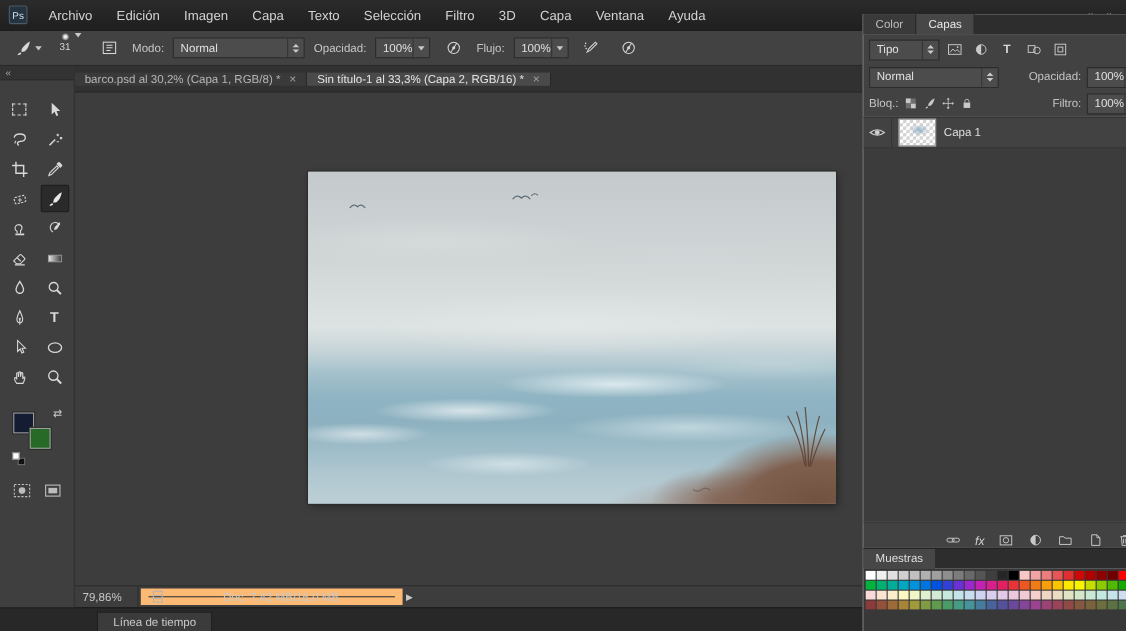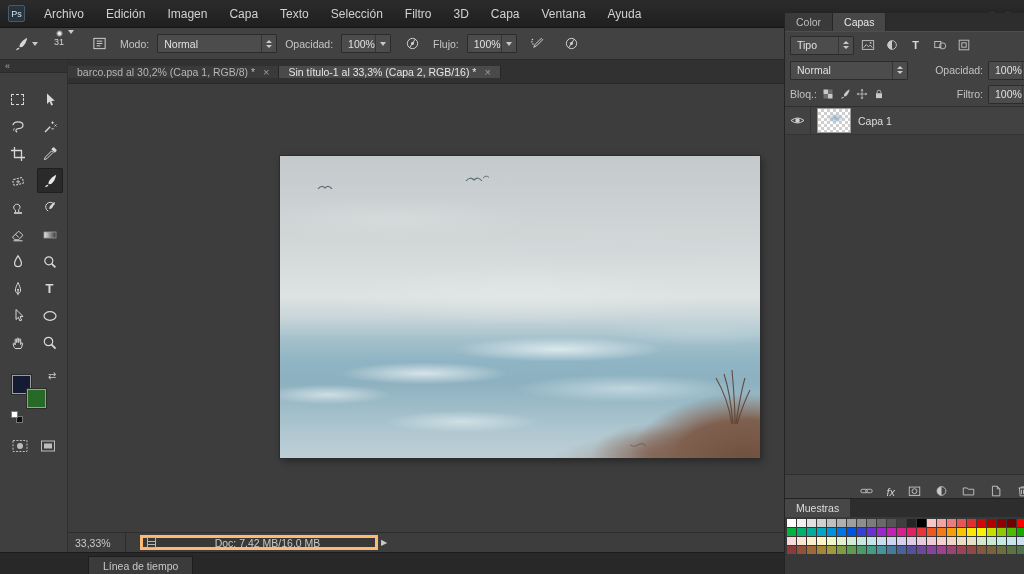--- a/index.html
+++ b/index.html
@@ -82,22 +82,22 @@
       radial-gradient(200px 30px at 24% 21%, rgba(214,219,220,.8), rgba(214,219,220,0) 70%),
       radial-gradient(240px 34px at 72% 29%, rgba(209,215,216,.6), rgba(209,215,216,0) 70%),
       radial-gradient(260px 40px at 50% 46%, rgba(226,231,231,.75), rgba(226,231,231,0) 70%),
       linear-gradient(180deg,#c4c9cc 0%,#cbd0d2 15%,#d1d6d7 28%,#d9dedf 40%,#dde2e2 47%,#c6d4d8 54%,#a3c0cb 61%,#8fb4c3 68%,#8db1c0 75%,#9dbcc8 83%,#b1c8d1 92%,#bdcfd6 100%)}
   .art-overlay{position:absolute;left:0;top:0;width:480px;height:302px}
 
   
   .status-bar{position:absolute;left:68px;top:532px;width:716px;height:20px;background:#3d3d3d;
     border-top:1px solid #2d2d2d;display:flex;align-items:center;font-size:10.5px;z-index:2}
   .zoom-field{width:58px;padding:0 7px;height:20px;line-height:20px;border-right:1px solid #2d2d2d;color:#c8c8c8}
-  .doc-field{display:flex;align-items:center;height:15px;background:#383838;border:3px solid #fdba74;
-    width:238px;margin-left:14px;color:#c8c8c8}
+  .doc-field{display:flex;align-items:center;height:15px;background:#383838;border:7px solid #fdba74;
+    width:238px;margin-left:2px;color:#c8c8c8}
   .doc-icon{width:9px;height:11px;border:1px solid #b5b5b5;margin:0 4px;background:
     linear-gradient(transparent 3px,#b5b5b5 3px,#b5b5b5 4px,transparent 4px,transparent 6px,#b5b5b5 6px,#b5b5b5 7px,transparent 7px)}
   .doc-text{flex:1;text-align:center}
   .status-arrow{font-size:8px;color:#c9c9c9;margin-left:3px}
 
   
   .timeline-strip{position:absolute;left:0;top:552px;width:784px;height:22px;background:#282828;
     border-top:1px solid #1c1c1c;z-index:2}
   .timeline-tab{position:absolute;left:88px;top:3px;height:19px;padding:0 14px;background:#3b3b3b;
     color:#c9c9c9;font-size:10.5px;line-height:18px;border:1px solid #1d1d1d;border-bottom:none}
@@ -400,21 +400,21 @@
         <path d="M455 268 C455 244 453 228 452 214"></path>
         <path d="M456 268 C459 248 462 232 465 222"></path>
         <path d="M457 268 C462 252 466 242 470 234"></path>
       </g>
       <path d="M350 289 q4 3 8 0 q4 -3 8 1" stroke="#6d5346" fill="none" opacity=".7"></path>
     </svg>
   </div>
 </div>
 
 <div class="status-bar">
-  <div class="zoom-field">33,33%</div>
+  <div class="zoom-field">79,86%</div>
   <div class="doc-field">
     <span class="doc-icon"></span>
     <span class="doc-text">Doc: 7,42 MB/16,0 MB</span>
   </div>
   <span class="status-arrow">▶</span>
 </div>
 
 <div class="timeline-strip">
   <div class="timeline-tab">Línea de tiempo</div>
 </div>

